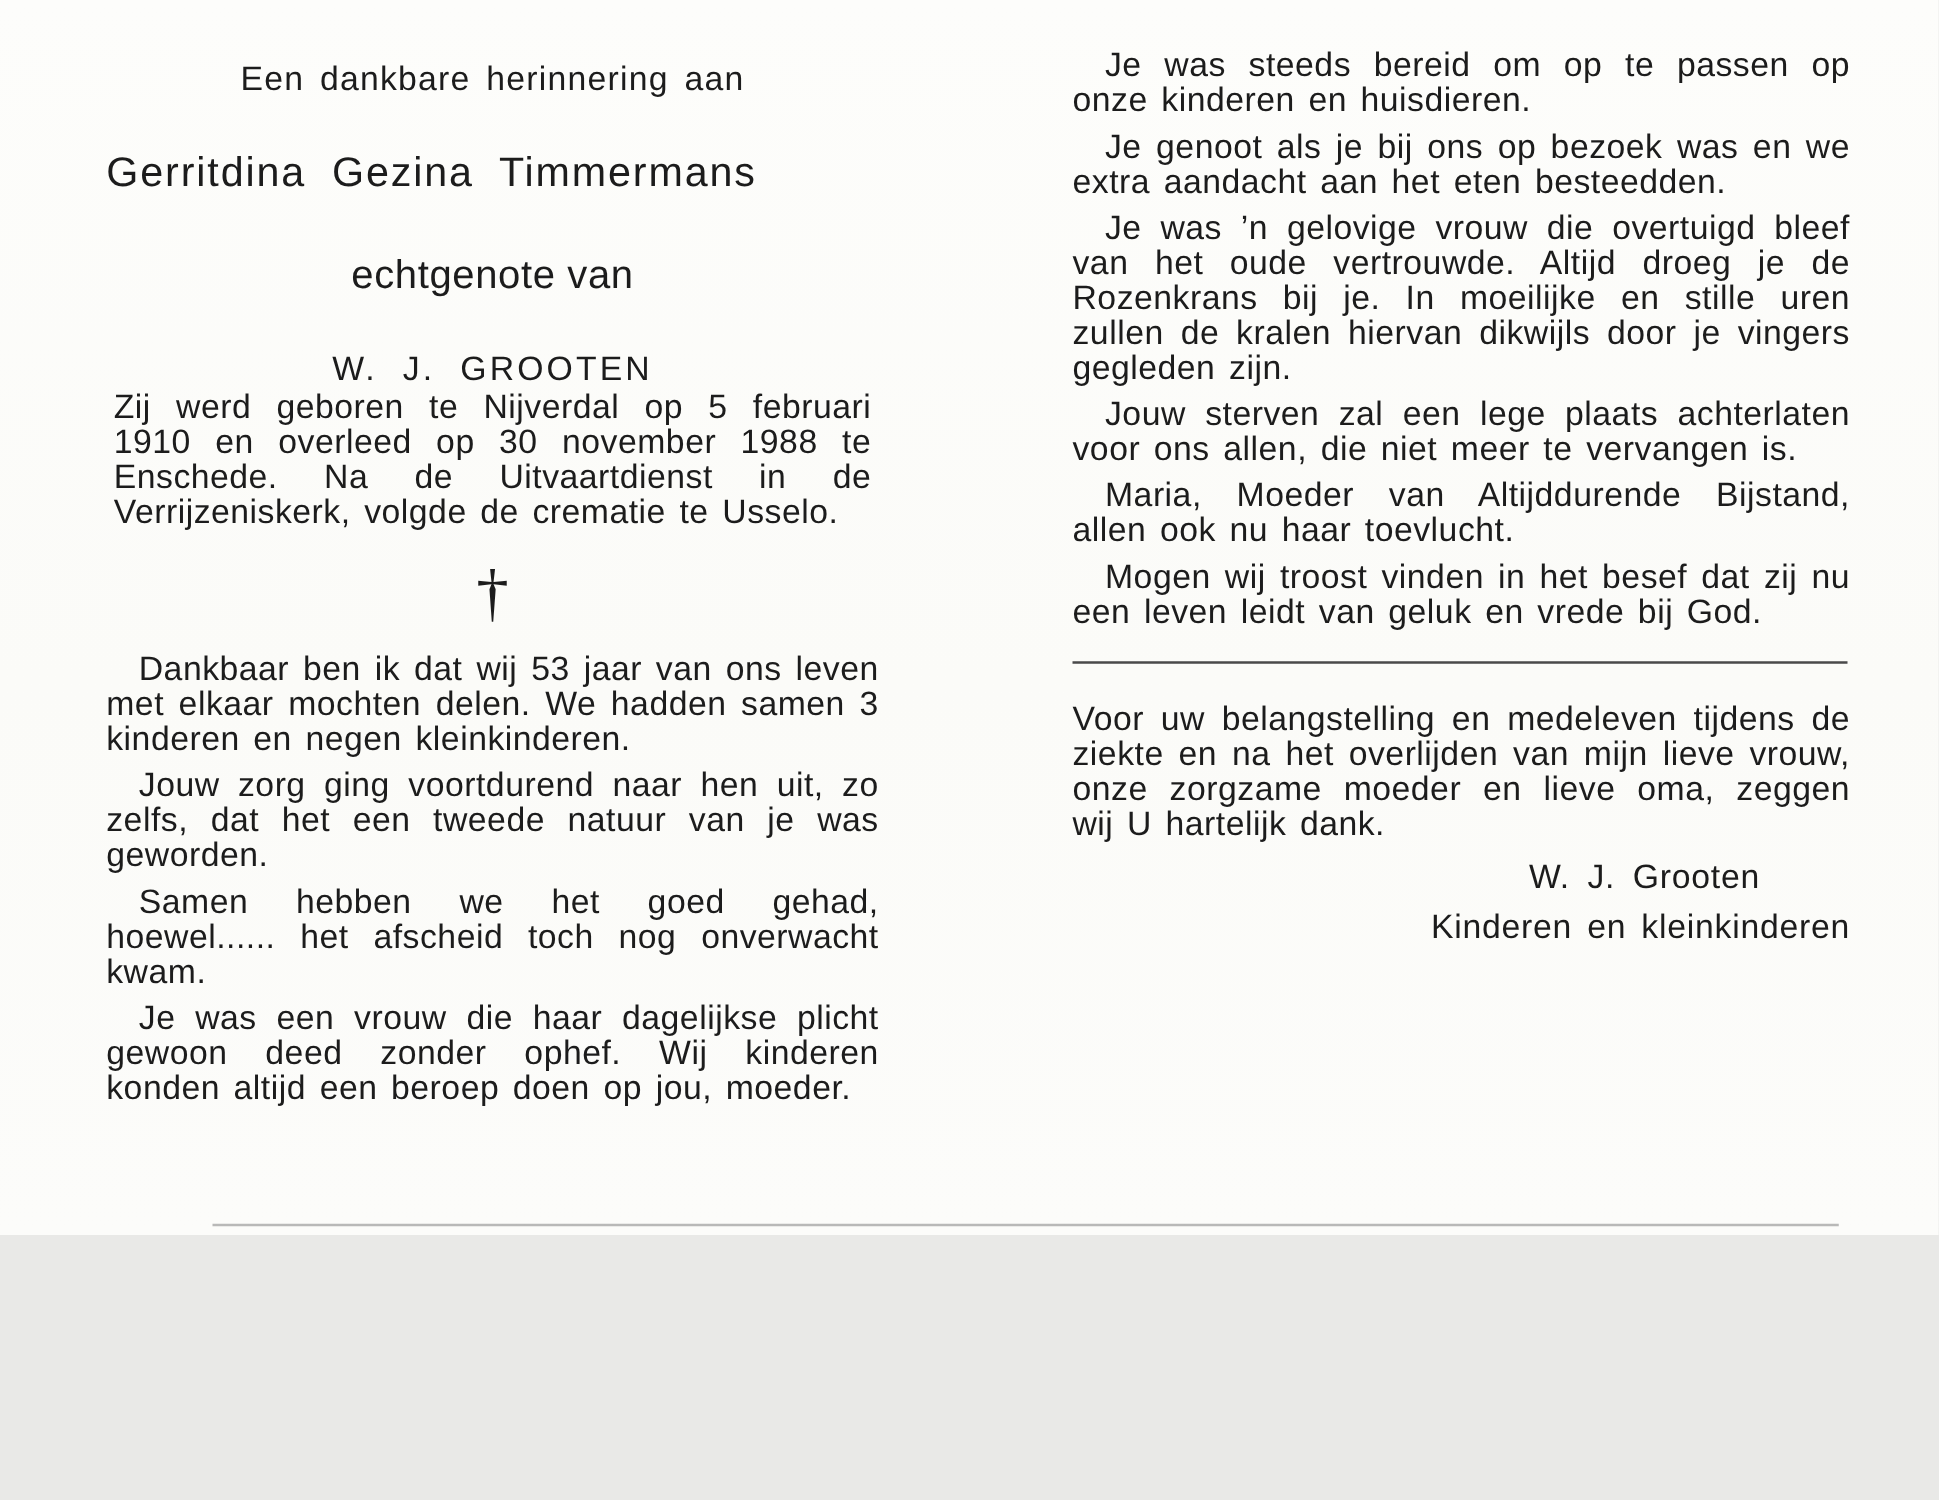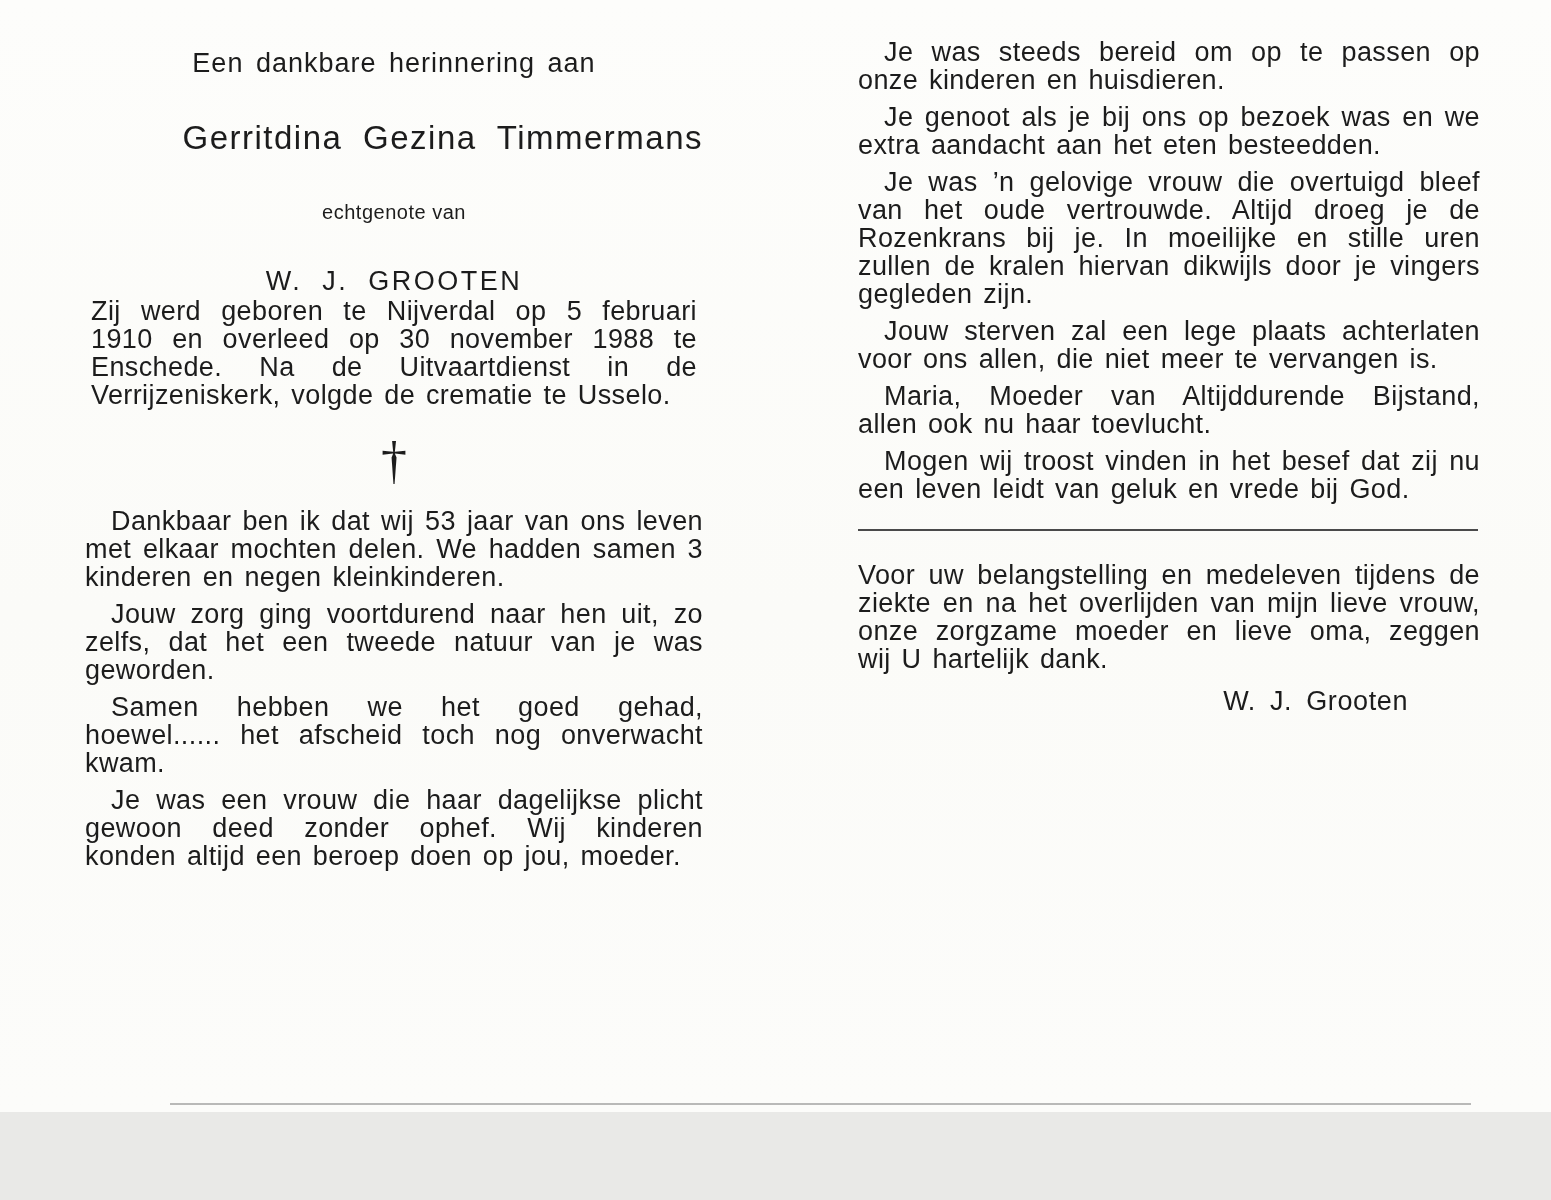--- a/index.html
+++ b/index.html
@@ -3,21 +3,21 @@
 <meta charset="utf-8">
 <style>
   html, body {
     margin: 0;
     padding: 0;
     background: #e9e9e7;
   }
   .page {
     position: relative;
     width: 1551px;
-    height: 1112px;
+    height: 988px;
     margin: 0 auto;
     background: linear-gradient(180deg, #fdfdfb 0%, #fbfbf8 55%, #fcfcfa 100%);
     color: #1c1c1c;
     font-family: "Liberation Sans", "DejaVu Sans", sans-serif;
     overflow: hidden;
     box-sizing: border-box;
     padding: 38px 71px 0 85px;
   }
   .columns {
     display: flex;
@@ -46,30 +46,30 @@
 
   
   .intro {
     text-align: center;
     font-size: 27px;
     letter-spacing: 1px;
     word-spacing: 4px;
     margin-top: 10px;
   }
   .name {
-    text-align: right;
+    text-align: left;
     font-size: 33px;
     font-weight: 400;
     letter-spacing: 1.5px;
     word-spacing: 10px;
     margin: 40px 0 0 0;
   }
   .spouse-label {
     text-align: center;
-    font-size: 20px;
+    font-size: 32px;
     letter-spacing: 0.5px;
     margin-top: 44px;
   }
   .spouse-name {
     text-align: center;
     font-size: 27px;
     letter-spacing: 2.5px;
     word-spacing: 10px;
     margin-top: 42px;
   }
@@ -143,17 +143,18 @@
     <div class="col right">
       <p class="body-text para">Je was steeds bereid om op te passen op onze kinderen en huisdieren.</p>
       <p class="body-text para">Je genoot als je bij ons op bezoek was en we extra aandacht aan het eten besteedden.</p>
       <p class="body-text para">Je was ’n gelovige vrouw die overtuigd bleef van het oude vertrouwde. Altijd droeg je de Rozenkrans bij je. In moeilijke en stille uren zullen de kralen hiervan dikwijls door je vingers gegleden zijn.</p>
       <p class="body-text para">Jouw sterven zal een lege plaats achterlaten voor ons allen, die niet meer te vervangen is.</p>
       <p class="body-text para">Maria, Moeder van Altijddurende Bijstand, allen ook nu haar toevlucht.</p>
       <p class="body-text para">Mogen wij troost vinden in het besef dat zij nu een leven leidt van geluk en vrede bij God.</p>
       <hr class="divider">
       <p class="body-text thanks">Voor uw belangstelling en medeleven tijdens de ziekte en na het overlijden van mijn lieve vrouw, onze zorgzame moeder en lieve oma, zeggen wij U hartelijk dank.</p>
       <p class="sig-name">W. J. Grooten</p>
+      <p class="sig-family">Kinderen en kleinkinderen</p>
     </div>
 
   </div>
   <div class="scan-line"></div>
 </div>
 
 </body></html>

